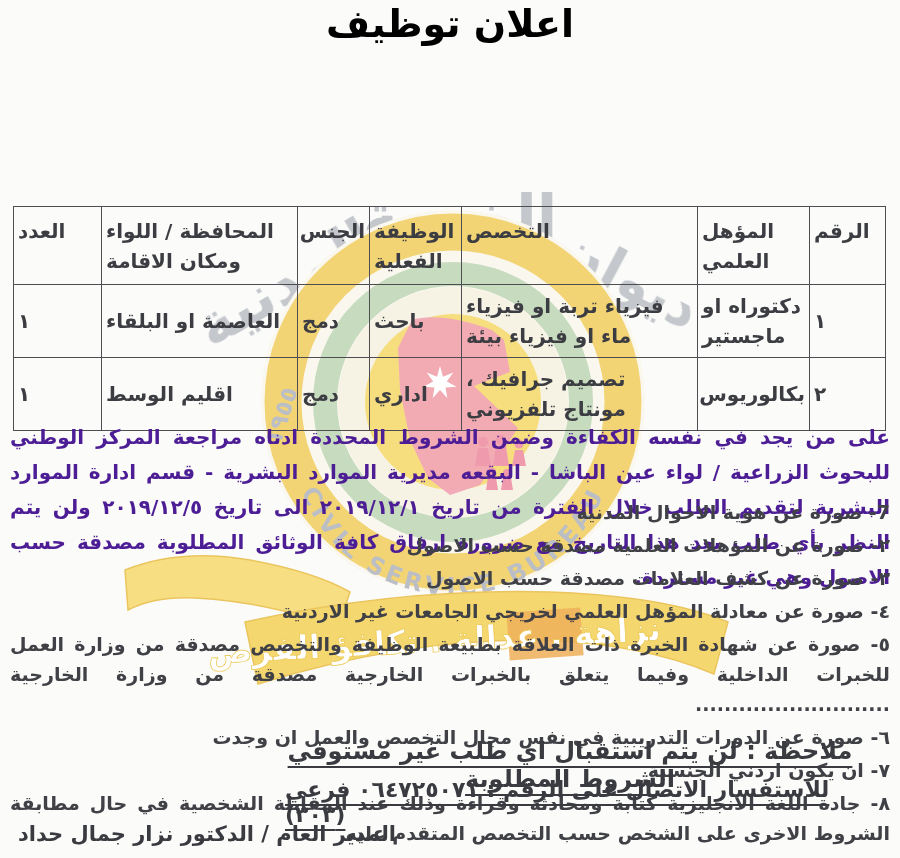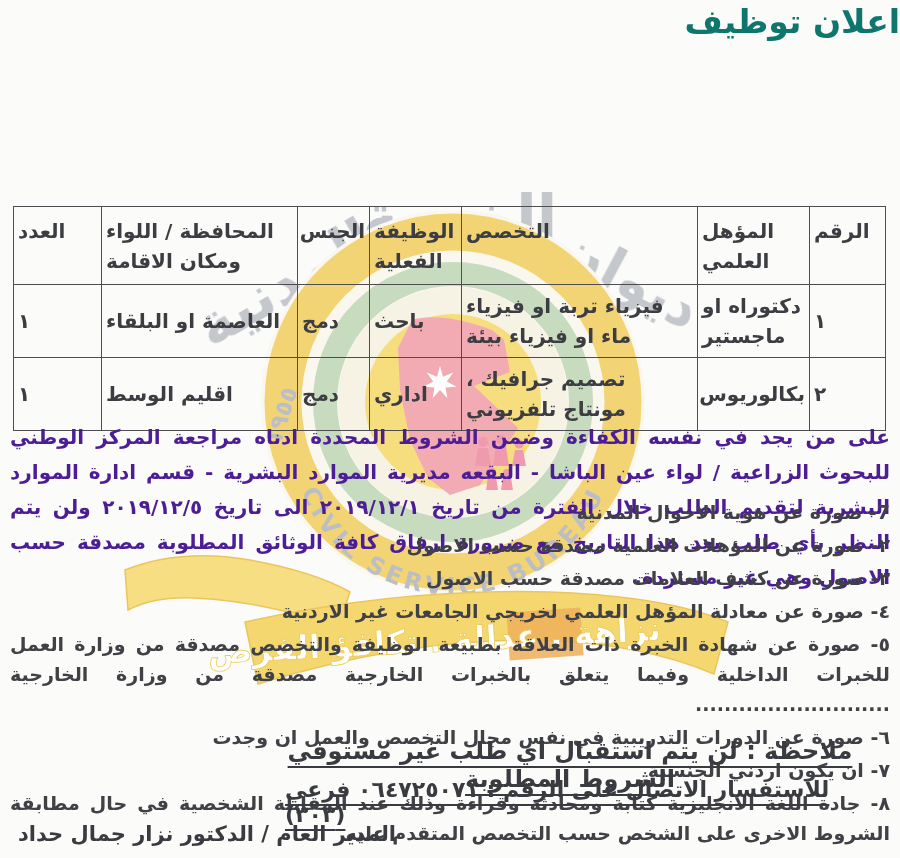--- a/index.html
+++ b/index.html
@@ -12,21 +12,21 @@
     direction:rtl;
     overflow:hidden;
   }
   .page{position:relative;width:900px;height:858px;background:#fbfbf9;}
   .layer{position:absolute;}
   
   .watermark{left:100px;top:190px;width:690px;height:550px;z-index:0;opacity:.92;}
   
   .title{
     z-index:2;top:2px;left:0;right:0;
-    font-size:33px;letter-spacing:1px;color:#0f766e;
+    text-align:center;font-size:38px;letter-spacing:1px;color:#000000;
   }
   .intro{
     z-index:2;top:84px;right:10px;left:10px;
     font-size:21px;line-height:38px;
     text-align:justify;text-align-last:center;color:#404146;
   }
   table.jobs{
     position:absolute;z-index:2;top:206px;right:14px;
     width:872px;border-collapse:collapse;table-layout:fixed;
     background:transparent;

